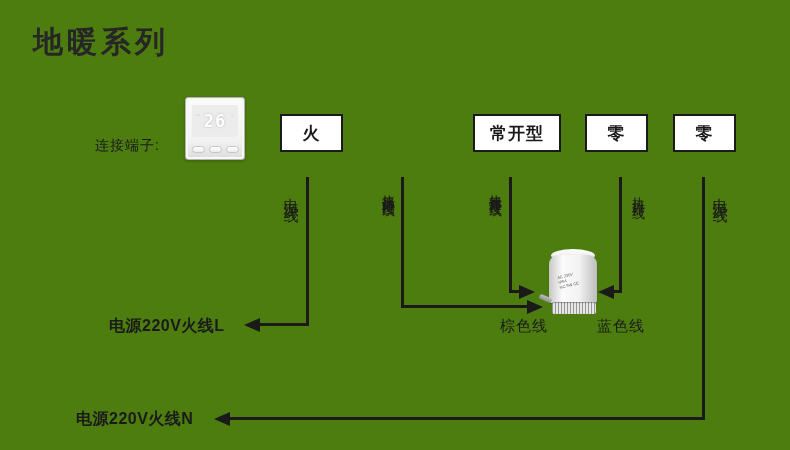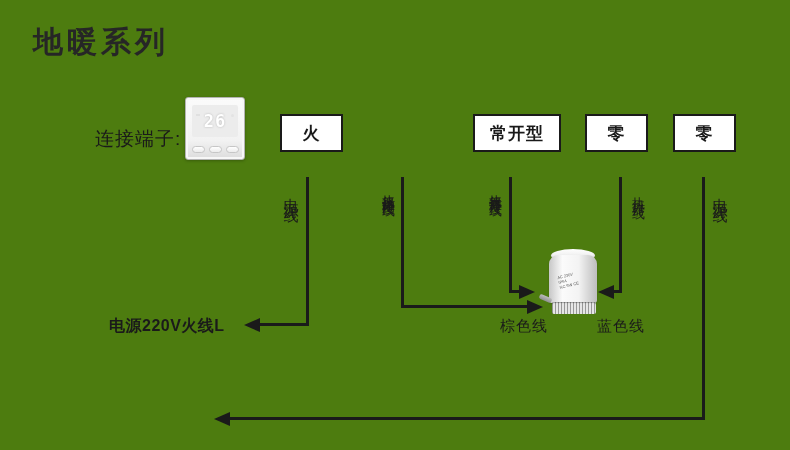--- a/index.html
+++ b/index.html
@@ -9,22 +9,22 @@
     background:#ffffff; color:#1a1a1a; overflow:hidden;
   }
   #stage { position:relative; width:790px; height:450px; background:#4d7c0f; }
 
   .page-title {
     position:absolute; left:33px; top:26px;
     font-size:30px; font-weight:700; letter-spacing:4px; color:#262626;
     line-height:32px;
   }
   .connector-label {
-    position:absolute; left:95px; top:126px;
-    font-size:19px; letter-spacing:1px; color:#1a1a1a;
+    position:absolute; left:95px; top:137px;
+    font-size:14px; letter-spacing:1px; color:#1a1a1a;
   }
 
   
   .thermostat {
     position:absolute; left:185px; top:97px; width:60px; height:63px;
     background:linear-gradient(180deg,#fbfbfb 0%,#f2f2f2 70%,#dcdcdc 100%);
     border:1px solid #b3b3b3; border-radius:3px;
     box-shadow:0 1px 3px rgba(0,0,0,0.25), inset 0 0 0 2px #f7f7f7;
   }
   .thermo-screen {
@@ -173,20 +173,21 @@
   <div class="wire" style="left:226px; top:417px; width:479px; height:3px;"></div>
   <div class="arrow-left" style="left:214px; top:412px;"></div>
 
   <div class="vlabel vl-power" style="left:281px; top:186px;">电源线</div>
   <div class="vlabel vl-mid" style="left:379px; top:184px;">执行器常闭接线</div>
   <div class="vlabel vl-mid" style="left:486px; top:184px;">执行器常开接线</div>
   <div class="vlabel vl-act" style="left:629px; top:186px;">执行器线</div>
   <div class="vlabel vl-power" style="left:710px; top:186px;">电源线</div>
 
   <div class="annot-bold" style="left:109px; top:316px;">电源220V火线L</div>
+  <div class="annot-bold" style="left:76px;  top:409px;">电源220V火线N</div>
   <div class="annot" style="left:500px; top:317px;">棕色线</div>
   <div class="annot" style="left:597px; top:317px;">蓝色线</div>
 
   <div class="actuator">
     <div class="act-cap"></div>
     <div class="act-body">
       <div class="act-text">
         <div>AC 230V</div>
         <div>IP54</div>
         <div>NC 5W CE</div>

